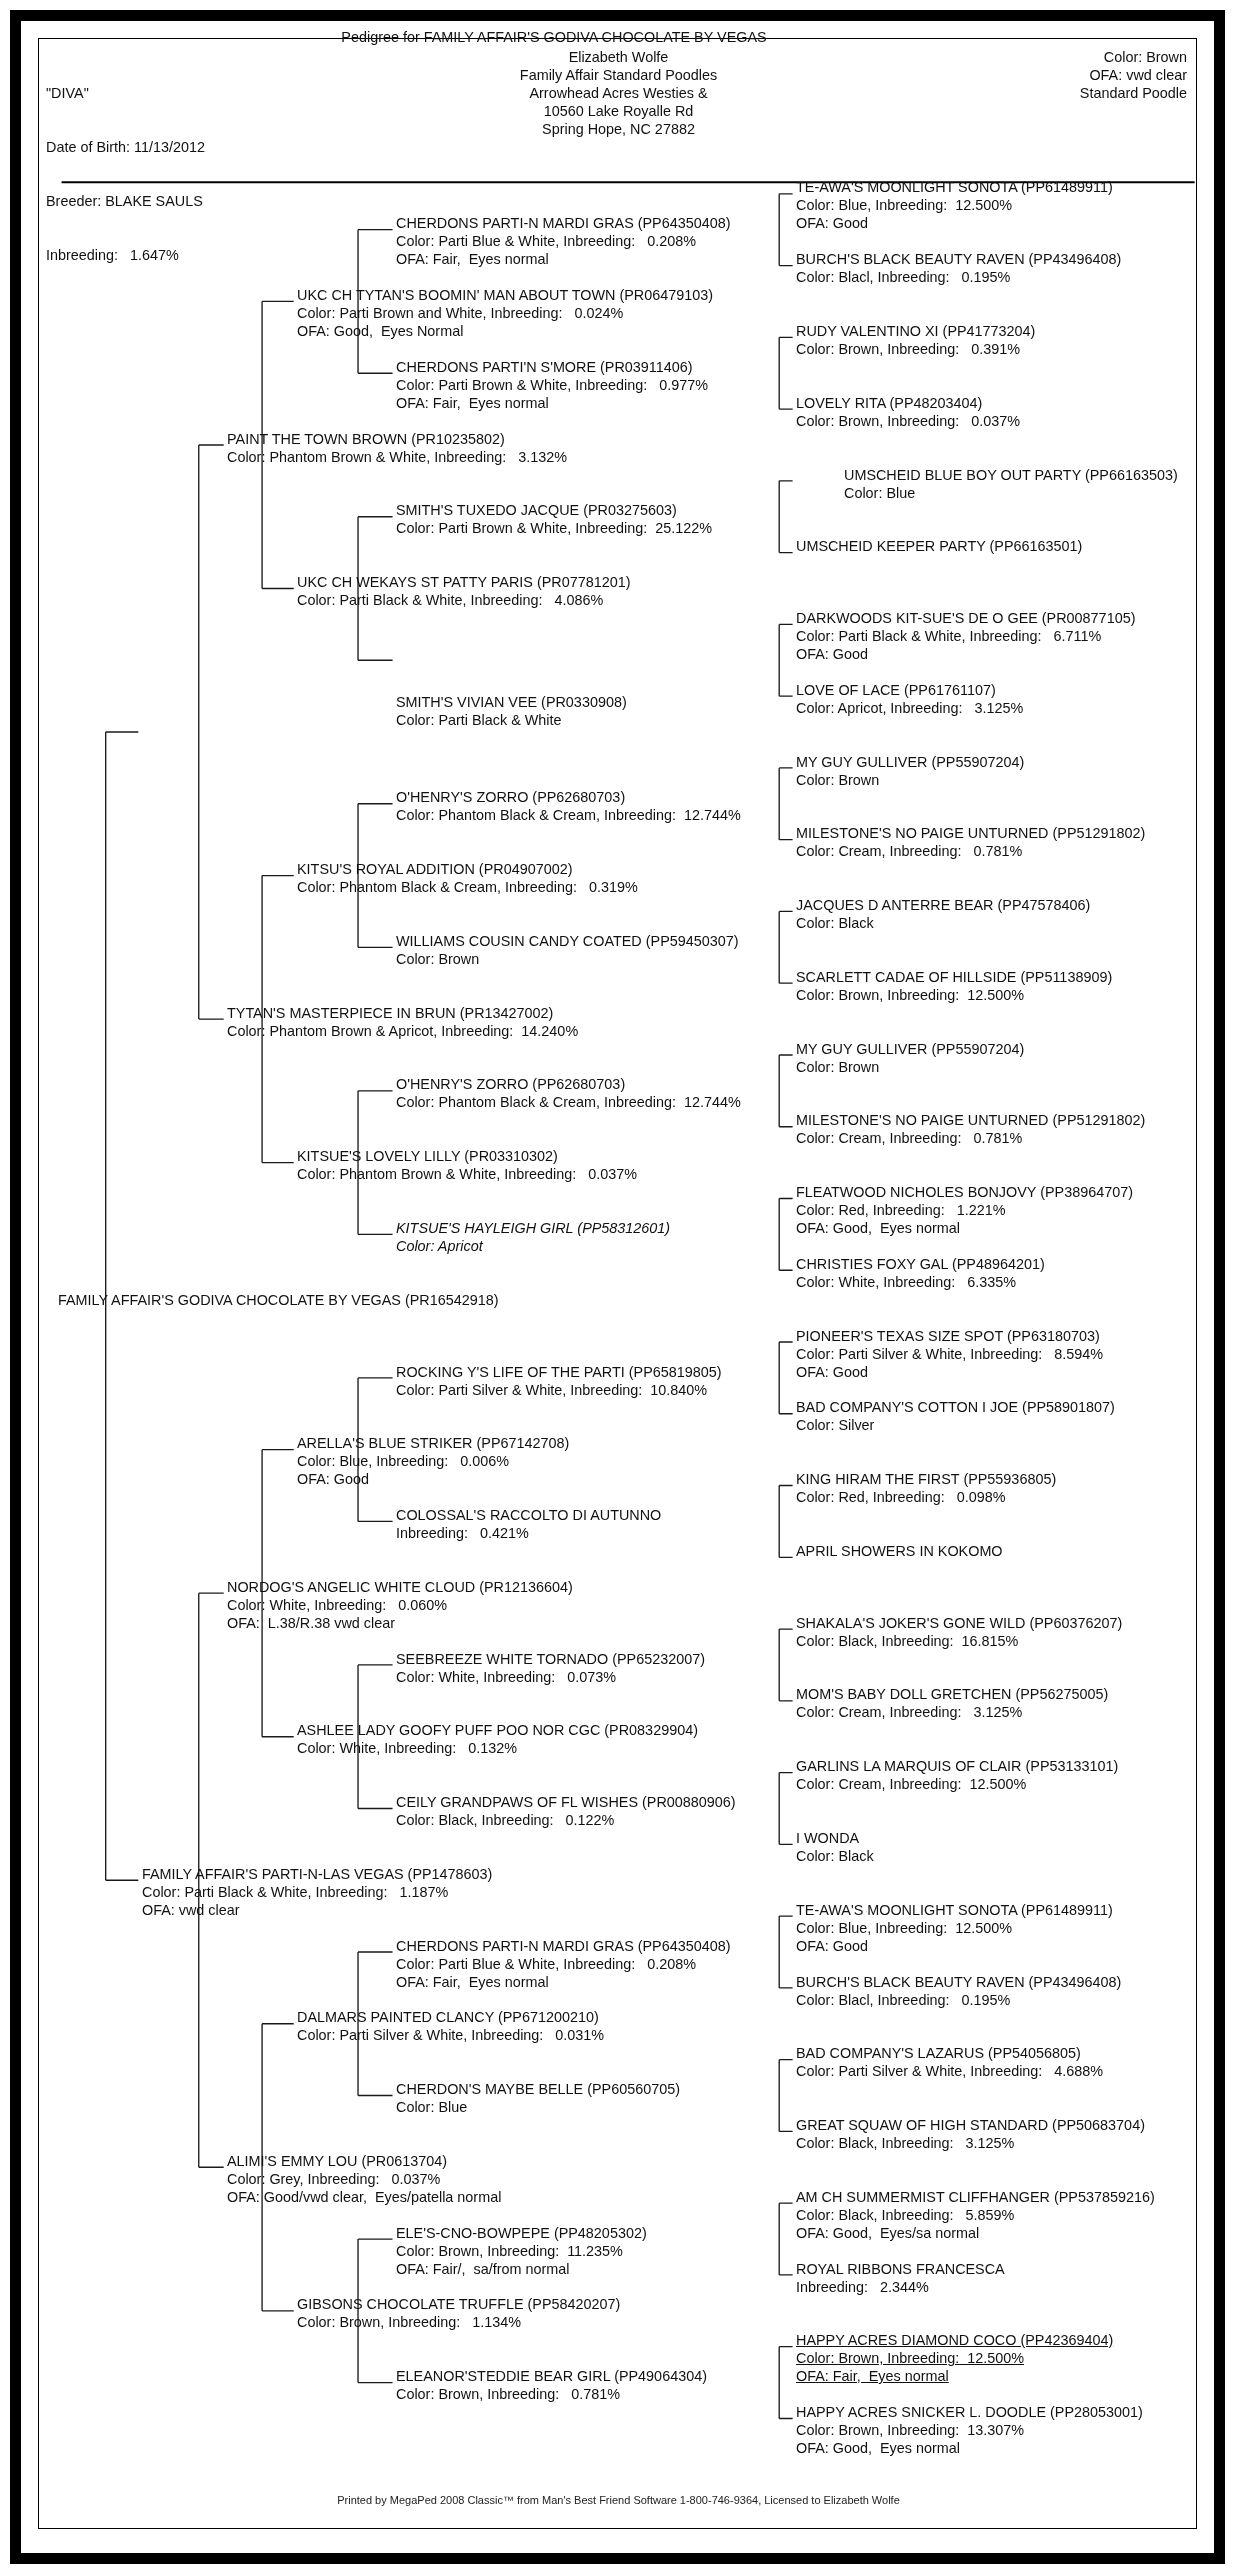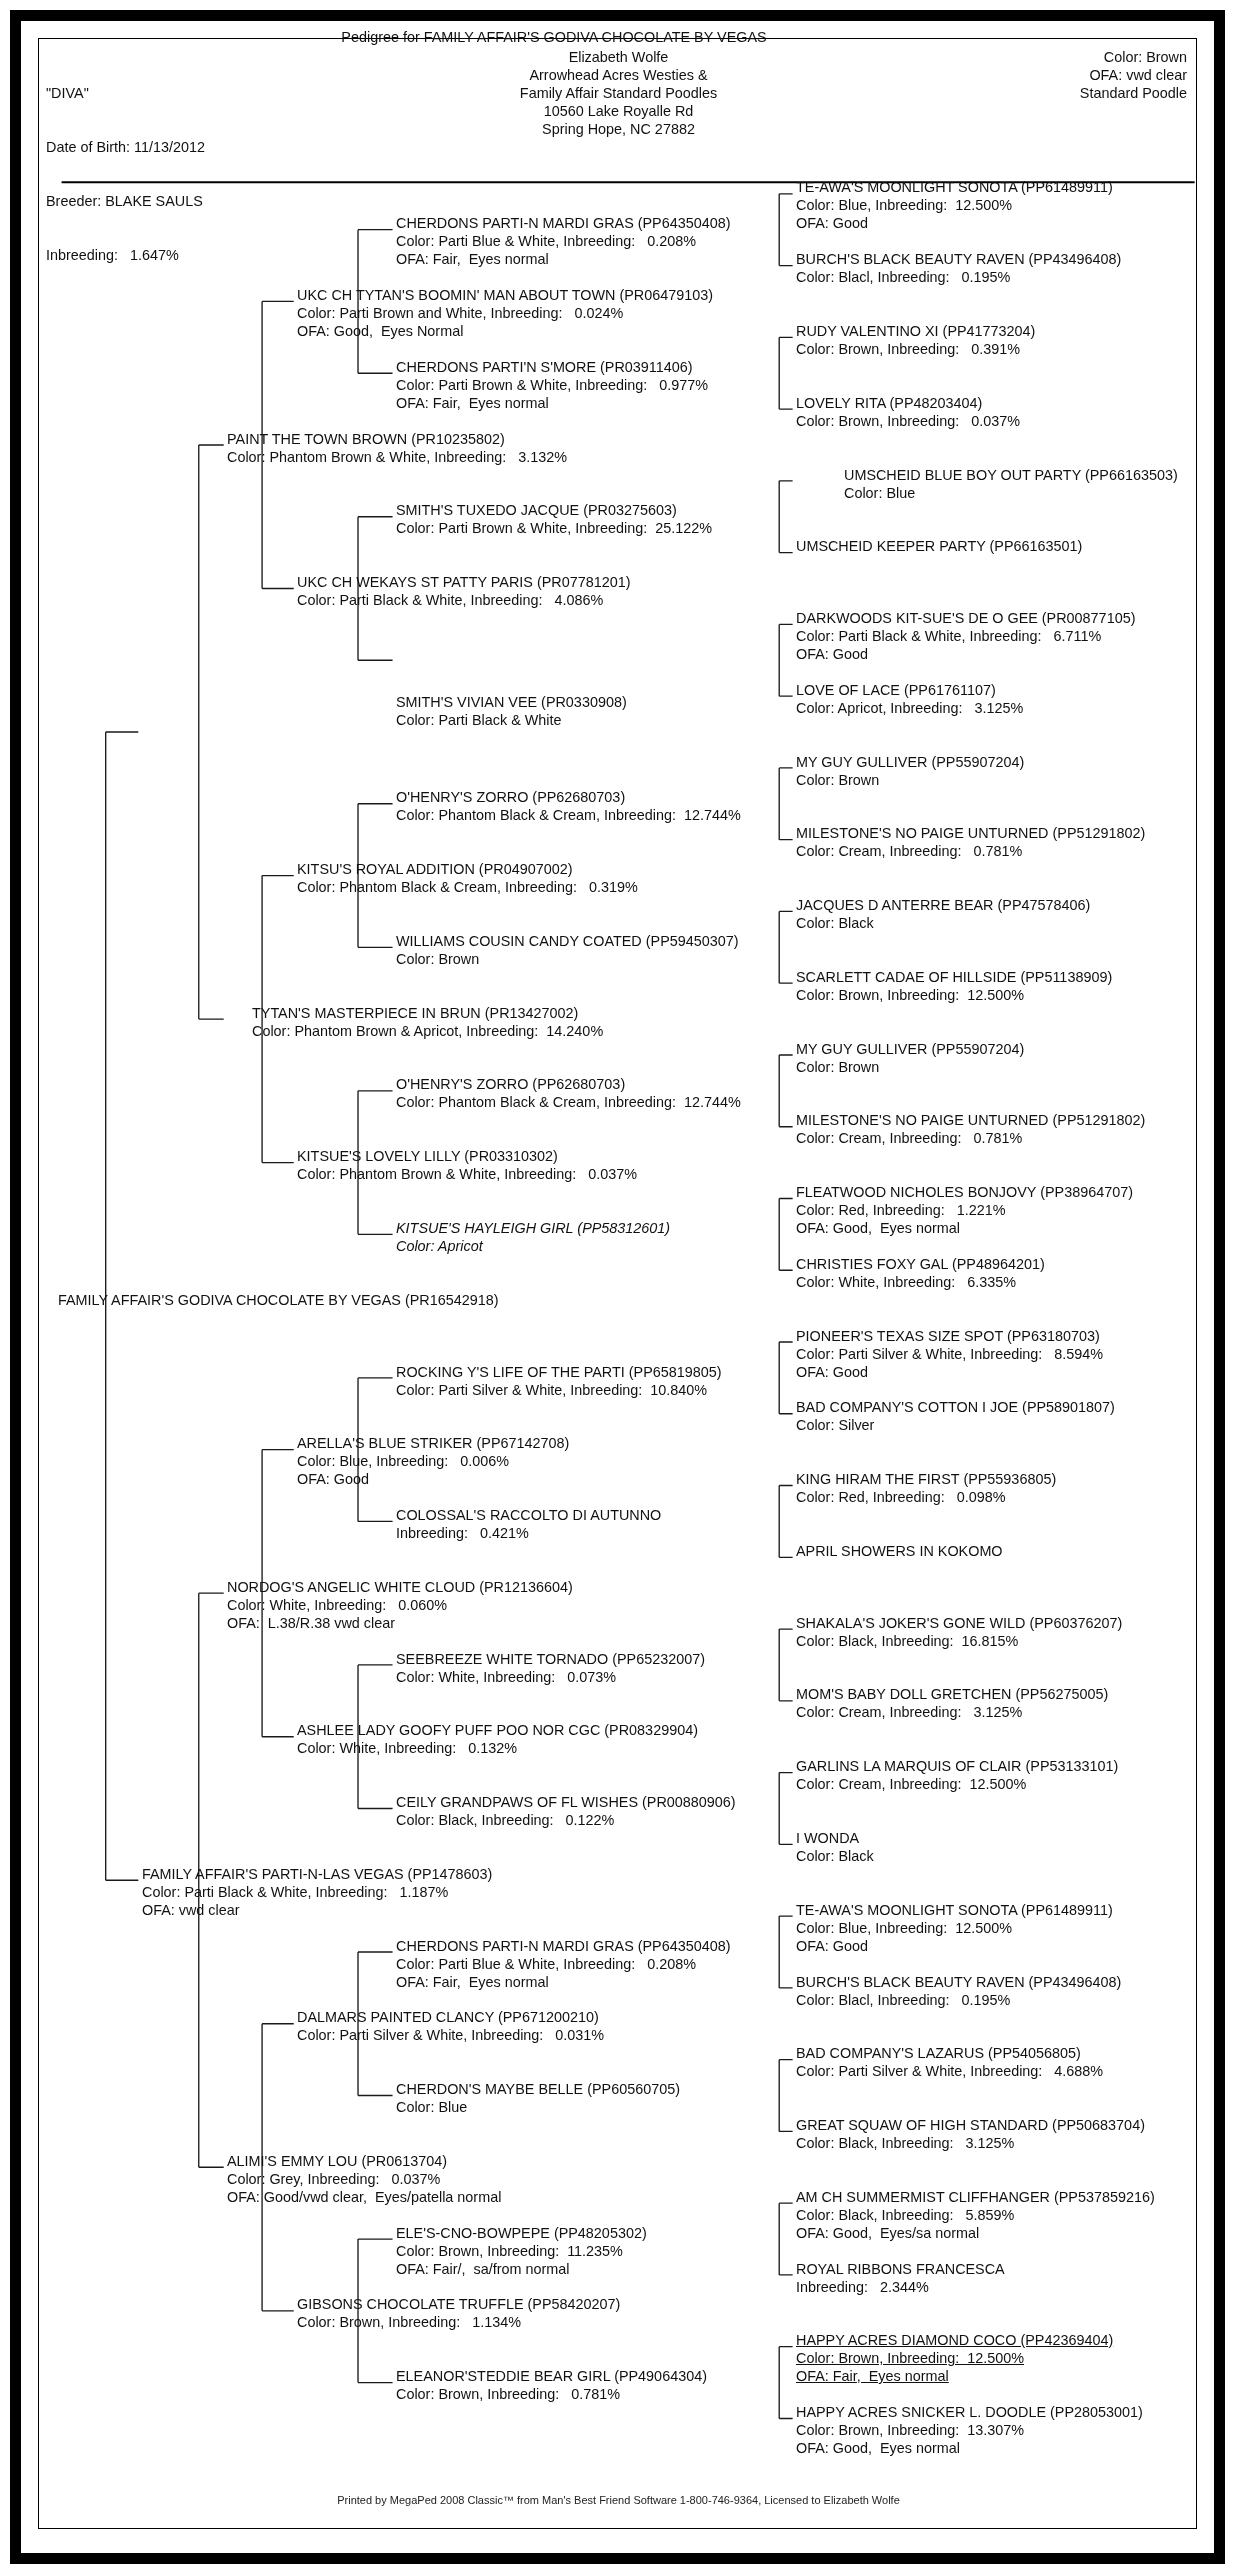--- a/index.html
+++ b/index.html
@@ -35,42 +35,42 @@
 
 <div class="hdr-left">
   <div>"DIVA"</div>
   <div>Date of Birth: 11/13/2012</div>
   <div>Breeder: BLAKE SAULS</div>
   <div>Inbreeding:   1.647%</div>
 </div>
 
 <div class="hdr-center">
   <div>Elizabeth Wolfe</div>
+  <div>Family Affair Standard Poodles</div>
   <div>Arrowhead Acres Westies &amp;</div>
-  <div>Family Affair Standard Poodles</div>
   <div>10560 Lake Royalle Rd</div>
   <div>Spring Hope, NC 27882</div>
 </div>
 
 <div class="hdr-right">
   <div>Color: Brown</div>
   <div>OFA: vwd clear</div>
   <div>Standard Poodle</div>
 </div>
 
 <svg id="connectors" width="1237" height="2576" viewBox="0 0 1289 2685">
   <line x1="64" y1="190" x2="1245" y2="190" stroke="#000" stroke-width="2"></line>
   <path id="connector-path" fill="none" stroke="#1a1a1a" stroke-width="1.4" d="M 110 763 H 144 M 110 763 V 1959.8 M 110 1959.8 H 144 M 207 463.80000000000007 H 233 M 207 463.80000000000007 V 1062.1999999999998 M 207 1062.1999999999998 H 233 M 207 1660.6 H 233 M 207 1660.6 V 2259 M 207 2259 H 233 M 273 314.2 H 306 M 273 314.2 V 613.4000000000001 M 273 613.4000000000001 H 306 M 273 912.5999999999999 H 306 M 273 912.5999999999999 V 1211.8 M 273 1211.8 H 306 M 273 1511 H 306 M 273 1511 V 1810.2 M 273 1810.2 H 306 M 273 2109.3999999999996 H 306 M 273 2109.3999999999996 V 2408.6 M 273 2408.6 H 306 M 373 239.4 H 409 M 373 239.4 V 389 M 373 389 H 409 M 373 538.6 H 409 M 373 538.6 V 688.2 M 373 688.2 H 409 M 373 837.8 H 409 M 373 837.8 V 987.4 M 373 987.4 H 409 M 373 1137 H 409 M 373 1137 V 1286.6 M 373 1286.6 H 409 M 373 1436.1999999999998 H 409 M 373 1436.1999999999998 V 1585.8 M 373 1585.8 H 409 M 373 1735.4 H 409 M 373 1735.4 V 1885 M 373 1885 H 409 M 373 2034.6 H 409 M 373 2034.6 V 2184.2 M 373 2184.2 H 409 M 373 2333.8 H 409 M 373 2333.8 V 2483.3999999999996 M 373 2483.3999999999996 H 409 M 812 202 H 826 M 812 202 V 276.8 M 812 276.8 H 826 M 812 351.6 H 826 M 812 351.6 V 426.4 M 812 426.4 H 826 M 812 501.2 H 826 M 812 501.2 V 576 M 812 576 H 826 M 812 650.8 H 826 M 812 650.8 V 725.6 M 812 725.6 H 826 M 812 800.4 H 826 M 812 800.4 V 875.1999999999999 M 812 875.1999999999999 H 826 M 812 950 H 826 M 812 950 V 1024.8 M 812 1024.8 H 826 M 812 1099.6 H 826 M 812 1099.6 V 1174.4 M 812 1174.4 H 826 M 812 1249.2 H 826 M 812 1249.2 V 1324 M 812 1324 H 826 M 812 1398.8 H 826 M 812 1398.8 V 1473.6 M 812 1473.6 H 826 M 812 1548.3999999999999 H 826 M 812 1548.3999999999999 V 1623.2 M 812 1623.2 H 826 M 812 1698 H 826 M 812 1698 V 1772.8 M 812 1772.8 H 826 M 812 1847.6 H 826 M 812 1847.6 V 1922.3999999999999 M 812 1922.3999999999999 H 826 M 812 1997.1999999999998 H 826 M 812 1997.1999999999998 V 2072 M 812 2072 H 826 M 812 2146.8 H 826 M 812 2146.8 V 2221.6 M 812 2221.6 H 826 M 812 2296.4 H 826 M 812 2296.4 V 2371.2 M 812 2371.2 H 826 M 812 2446 H 826 M 812 2446 V 2520.7999999999997 M 812 2520.7999999999997 H 826 "></path>
 </svg>
 
 <div id="tree">
     <div class="node" style="left: 58px; top: 1291px;"><div class="dog-name">FAMILY AFFAIR'S GODIVA CHOCOLATE BY VEGAS (PR16542918)</div></div>
     <div class="node" style="left: 142px; top: 1865px;"><div class="dog-name">FAMILY AFFAIR'S PARTI-N-LAS VEGAS (PP1478603)</div><div class="dog-detail">Color: Parti Black &amp; White, Inbreeding:   1.187%</div><div class="dog-detail">OFA: vwd clear</div></div>
     <div class="node" style="left: 227px; top: 430px;"><div class="dog-name">PAINT THE TOWN BROWN (PR10235802)</div><div class="dog-detail">Color: Phantom Brown &amp; White, Inbreeding:   3.132%</div></div>
-    <div class="node" style="left: 227px; top: 1004px; margin-left: 25px;"><div class="dog-name">TYTAN'S MASTERPIECE IN BRUN (PR13427002)</div><div class="dog-detail">Color: Phantom Brown &amp; Apricot, Inbreeding:  14.240%</div></div>
+    <div class="node" style="left: 227px; top: 1004px;"><div class="dog-name">TYTAN'S MASTERPIECE IN BRUN (PR13427002)</div><div class="dog-detail">Color: Phantom Brown &amp; Apricot, Inbreeding:  14.240%</div></div>
     <div class="node" style="left: 227px; top: 1578px;"><div class="dog-name">NORDOG'S ANGELIC WHITE CLOUD (PR12136604)</div><div class="dog-detail">Color: White, Inbreeding:   0.060%</div><div class="dog-detail">OFA:  L.38/R.38 vwd clear</div></div>
     <div class="node" style="left: 227px; top: 2152px;"><div class="dog-name">ALIMI'S EMMY LOU (PR0613704)</div><div class="dog-detail">Color: Grey, Inbreeding:   0.037%</div><div class="dog-detail">OFA: Good/vwd clear,  Eyes/patella normal</div></div>
     <div class="node" style="left: 297px; top: 286px;"><div class="dog-name">UKC CH TYTAN'S BOOMIN' MAN ABOUT TOWN (PR06479103)</div><div class="dog-detail">Color: Parti Brown and White, Inbreeding:   0.024%</div><div class="dog-detail">OFA: Good,  Eyes Normal</div></div>
     <div class="node" style="left: 297px; top: 573px;"><div class="dog-name">UKC CH WEKAYS ST PATTY PARIS (PR07781201)</div><div class="dog-detail">Color: Parti Black &amp; White, Inbreeding:   4.086%</div></div>
     <div class="node" style="left: 297px; top: 860px;"><div class="dog-name">KITSU'S ROYAL ADDITION (PR04907002)</div><div class="dog-detail">Color: Phantom Black &amp; Cream, Inbreeding:   0.319%</div></div>
     <div class="node" style="left: 297px; top: 1147px;"><div class="dog-name">KITSUE'S LOVELY LILLY (PR03310302)</div><div class="dog-detail">Color: Phantom Brown &amp; White, Inbreeding:   0.037%</div></div>
     <div class="node" style="left: 297px; top: 1434px;"><div class="dog-name">ARELLA'S BLUE STRIKER (PP67142708)</div><div class="dog-detail">Color: Blue, Inbreeding:   0.006%</div><div class="dog-detail">OFA: Good</div></div>
     <div class="node" style="left: 297px; top: 1721px;"><div class="dog-name">ASHLEE LADY GOOFY PUFF POO NOR CGC (PR08329904)</div><div class="dog-detail">Color: White, Inbreeding:   0.132%</div></div>
     <div class="node" style="left: 297px; top: 2008px;"><div class="dog-name">DALMARS PAINTED CLANCY (PP671200210)</div><div class="dog-detail">Color: Parti Silver &amp; White, Inbreeding:   0.031%</div></div>
     <div class="node" style="left: 297px; top: 2295px;"><div class="dog-name">GIBSONS CHOCOLATE TRUFFLE (PP58420207)</div><div class="dog-detail">Color: Brown, Inbreeding:   1.134%</div></div>

